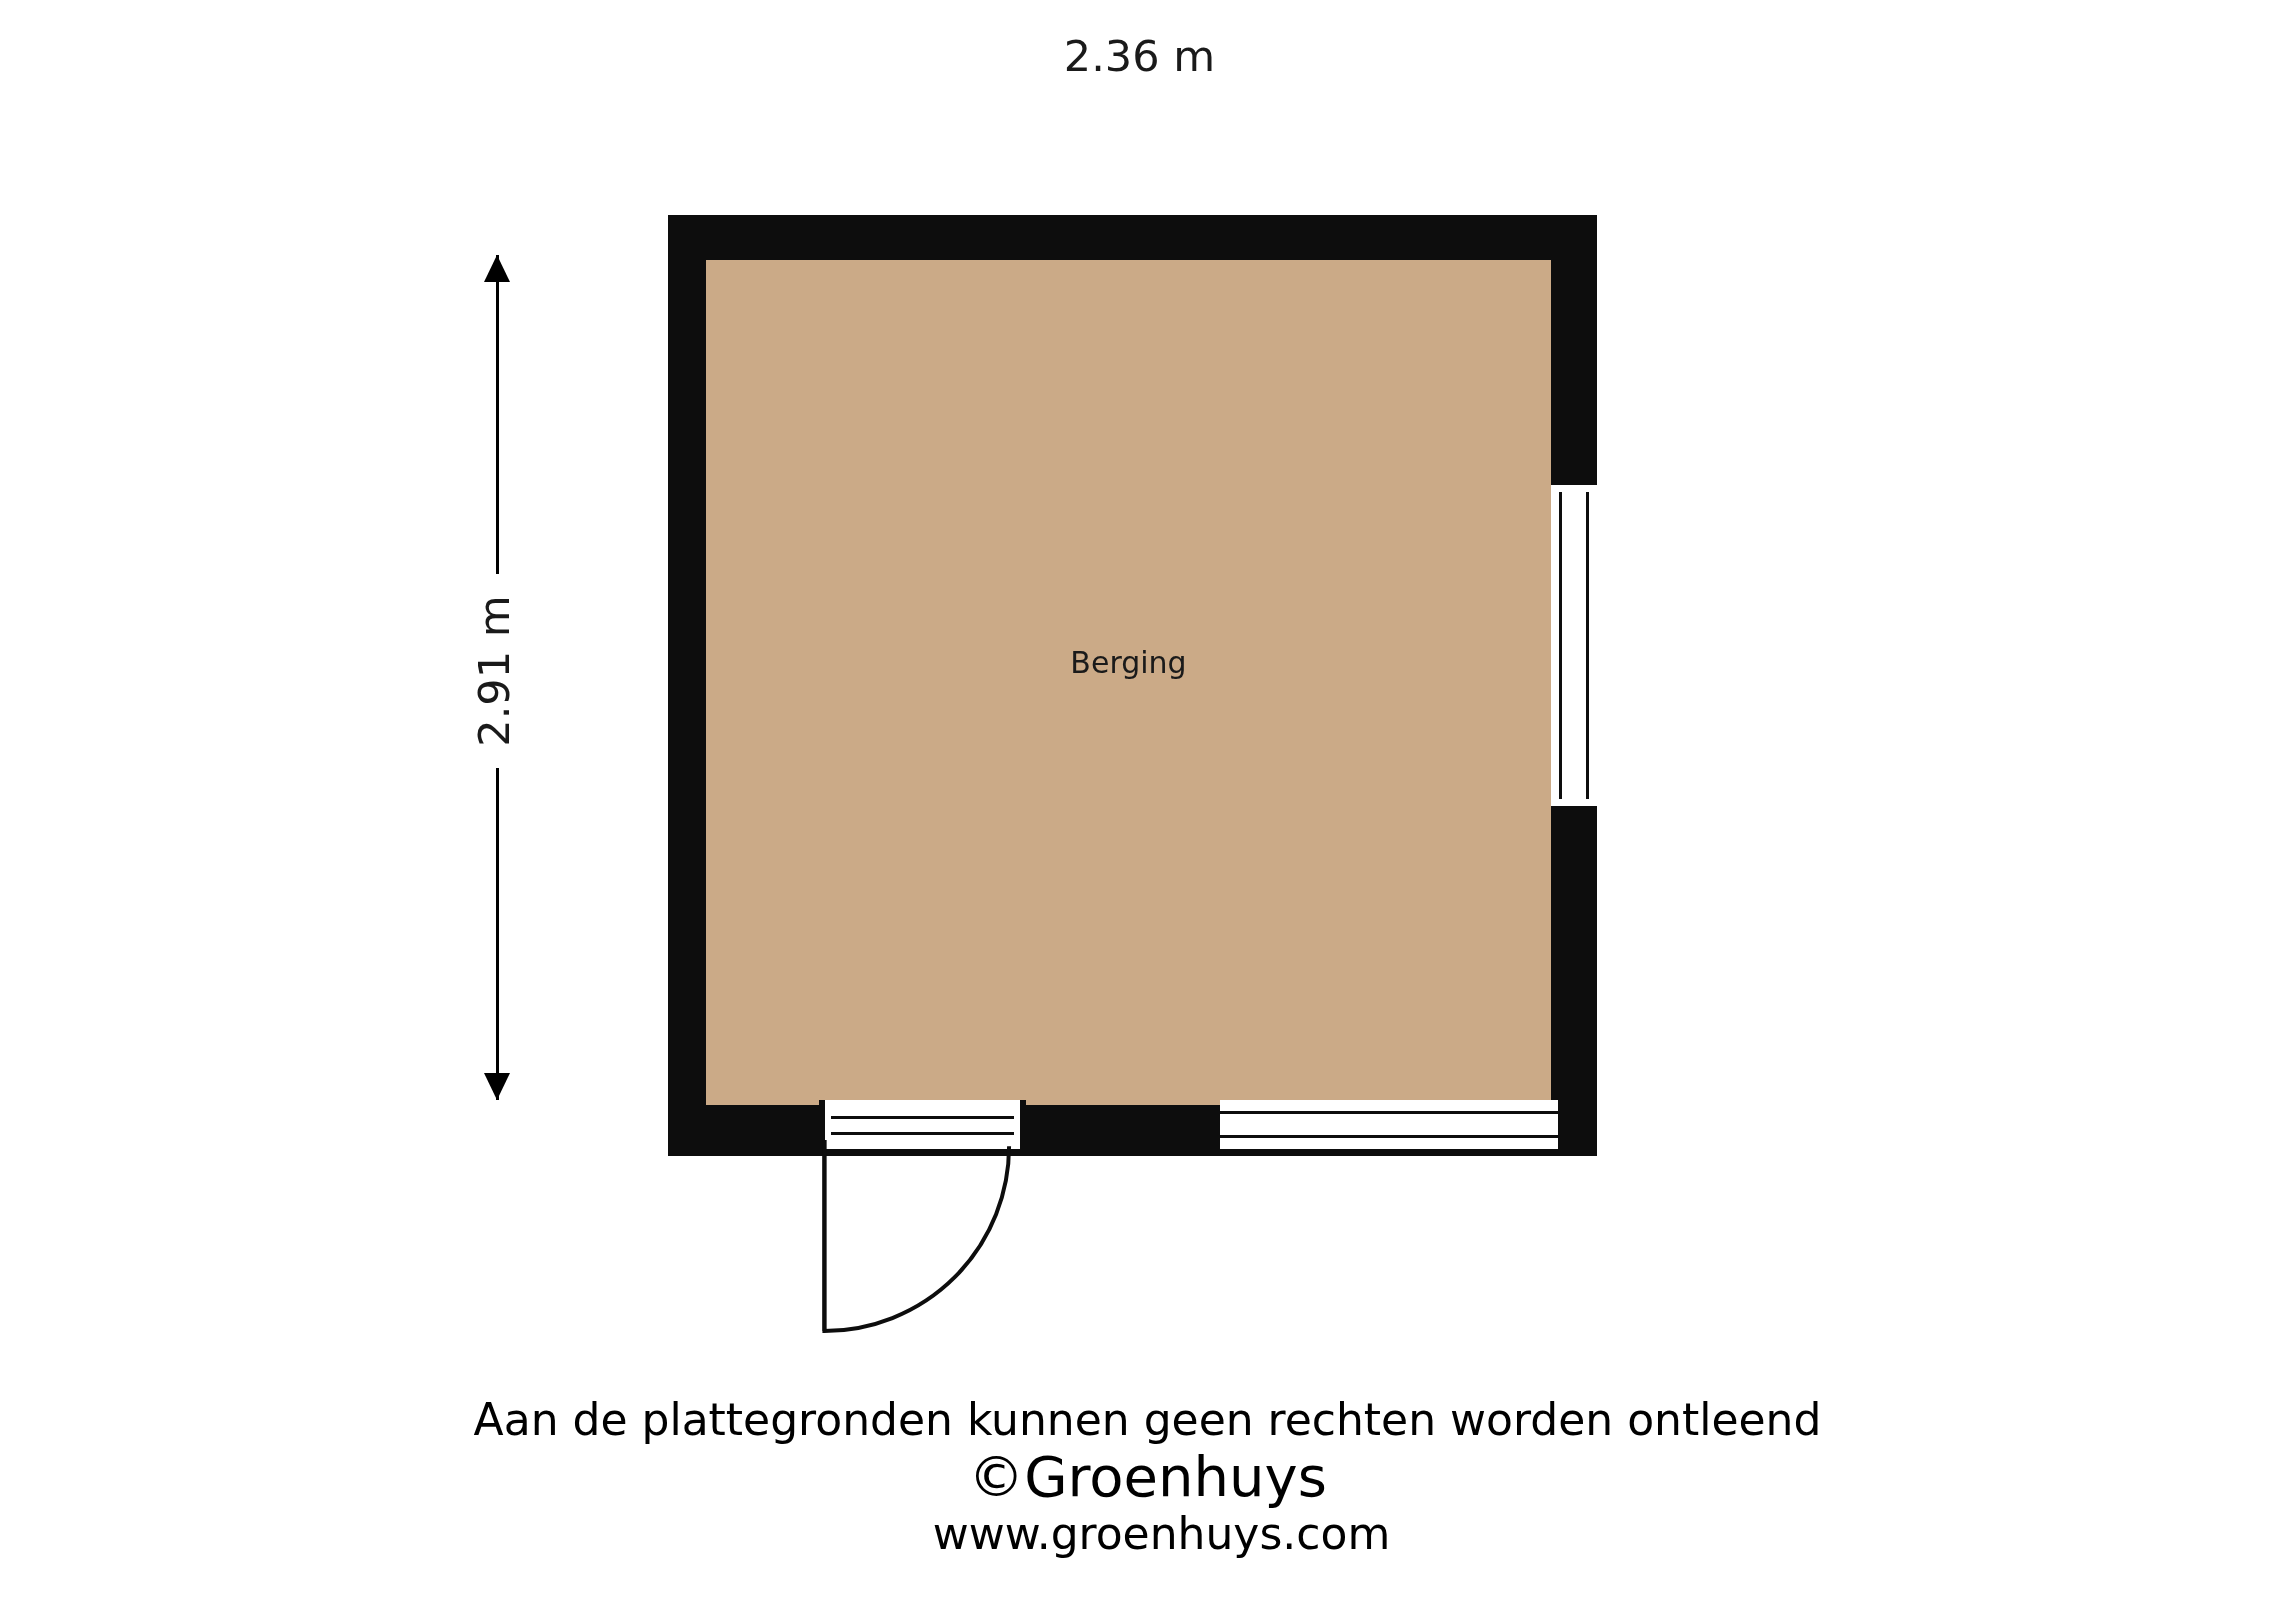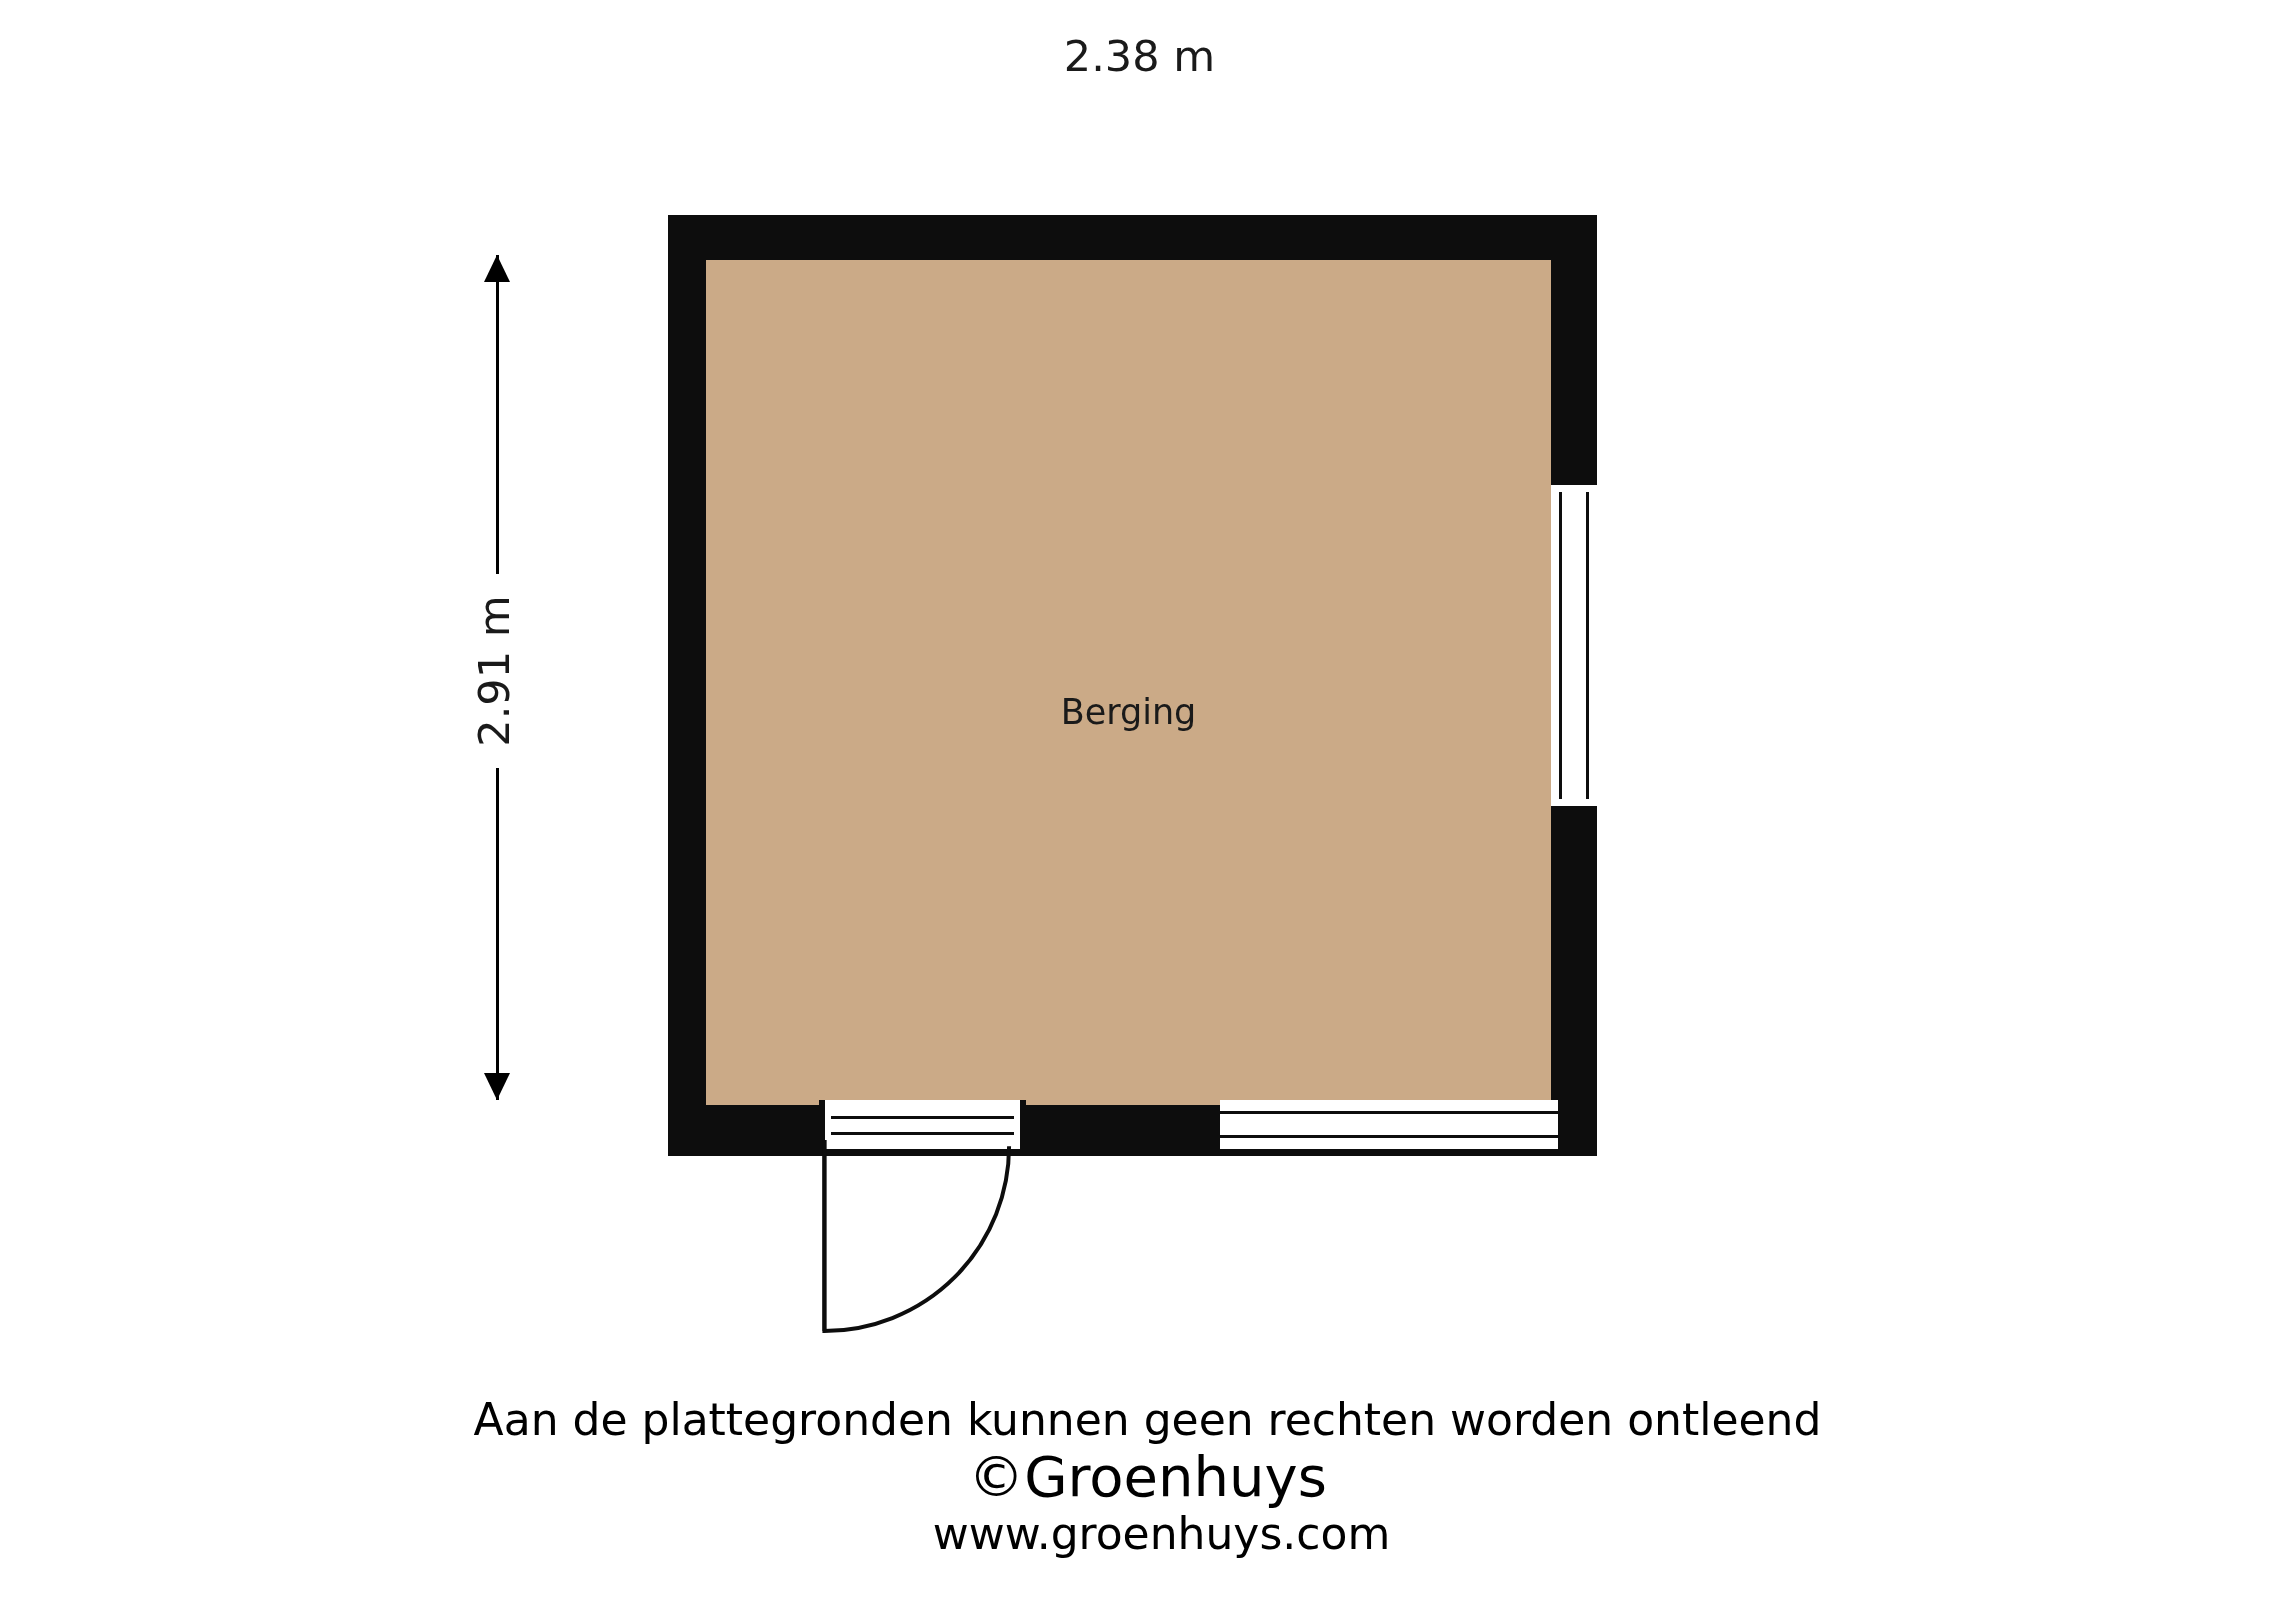--- a/index.html
+++ b/index.html
@@ -151,23 +151,22 @@
     width: 845px;
     height: 845px;
     background: #cbaa87;
   }
   #room-label {
     position: absolute;
     left: 38px;
     top: 430px;
     width: 845px;
     text-align: center;
-    font-size: 35px;
+    font-size: 30px;
     color: #1a1a1a;
-    margin-top: 47px;
   }
 
   
   
   #win-right {
     position: absolute;
     left: 883px;
     top: 263px;
     width: 46px;
     height: 335px;
@@ -271,21 +270,21 @@
 </style>
 </head>
 <body>
 
 <div id="stage">
 
   <div id="dim-top">
     <div class="arrow-left"></div>
     <div class="line"></div>
     <div class="arrow-right"></div>
-    <div class="label"><span>2.38 m</span></div>
+    <div class="label"><span>2.36 m</span></div>
   </div>
 
   <div id="dim-left">
     <div class="arrow-up"></div>
     <div class="line"></div>
     <div class="arrow-down"></div>
     <div class="label"><span>2.91 m</span></div>
   </div>
 
   <div id="plan">

